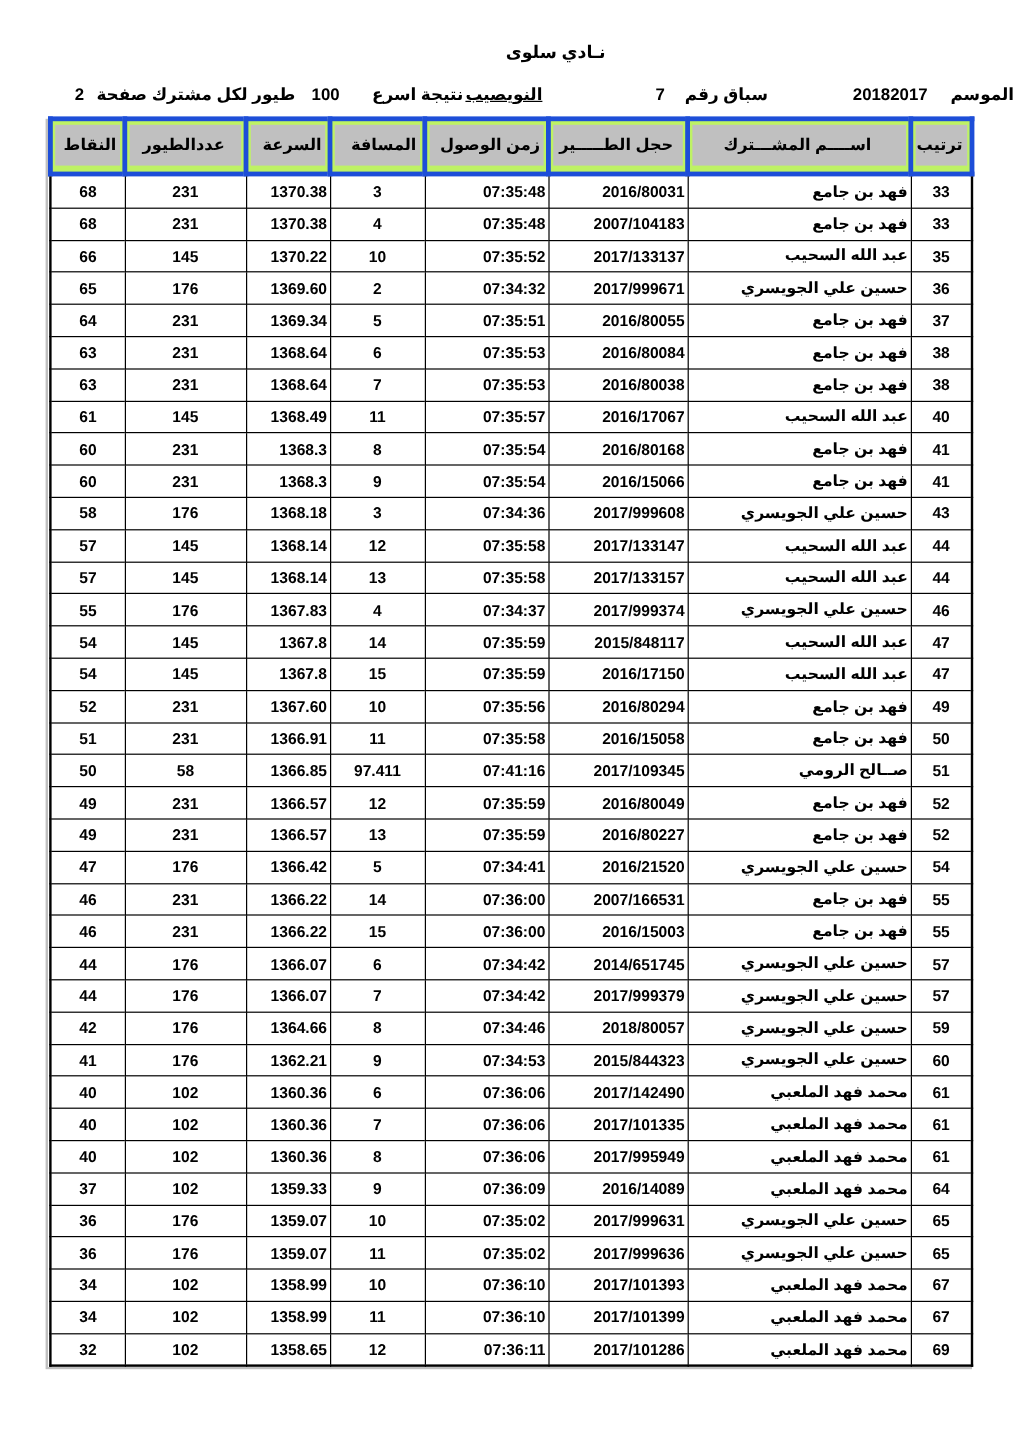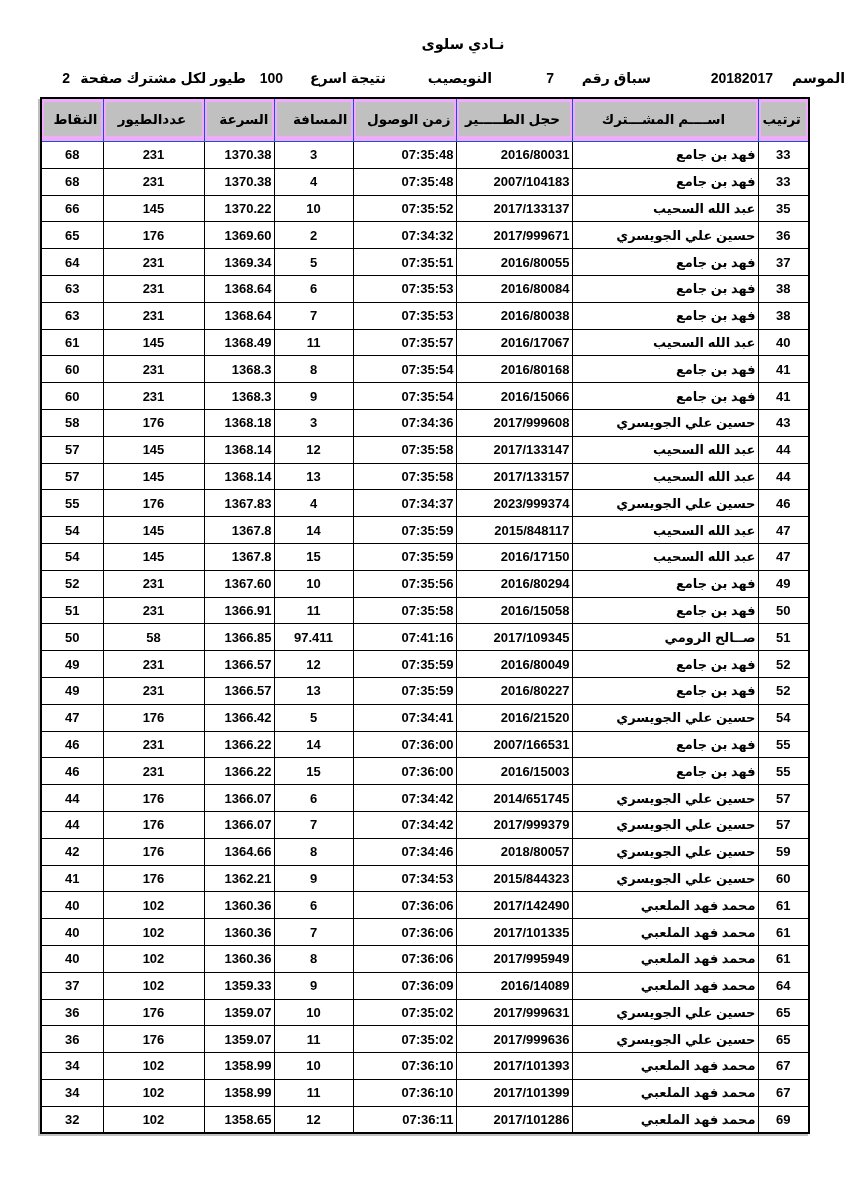--- a/index.html
+++ b/index.html
@@ -13,36 +13,36 @@
     text-align:center;font-size:14.5px;font-weight:bold;direction:rtl;
     white-space:nowrap;
   }
   .meta-line{position:absolute;top:66px;left:0;width:848px;height:26px;}
   .meta-line span{
     position:absolute;top:0;line-height:24px;font-weight:bold;direction:rtl;
     white-space:nowrap;font-size:14px;
   }
   .m-season-label{right:3px;font-size:15px;margin-left:32px;}
   .m-season-value{right:75px;font-size:18px;}
-  .m-race-label{right:197px;font-size:15px;}
+  .m-race-label{right:208px;font-size:15px;}
   .m-race-value{right:294px;font-size:15px;}
-  .m-location{right:356px;font-size:15px;}
+  .m-location{right:396px;font-size:15px;text-decoration:underline;}
   .m-result-label{right:462px;}
   .m-result-value{right:565px;font-size:15px;}
   .m-per-label{right:602px;}
   .m-page-value{right:778px;font-size:15px;}
 
   table.results{
     position:absolute;top:97px;left:40px;width:768px;
     border-collapse:collapse;direction:rtl;table-layout:fixed;
     border:2px solid #000;
     box-shadow:-2px 2px 0 rgba(140,140,140,.55);
   }
   table.results th{
-    border:1px solid #1d4ed8;padding:0;background:#f0abfc;height:42px;
+    border:4px solid #1d4ed8;padding:0;background:#bef264;height:42px;
     vertical-align:middle;
   }
   table.results th .hfill{
     background:#c0c0c0;height:34px;margin:1px 2px 4px 2px;
     display:flex;align-items:center;justify-content:flex-start;
     font-size:13.5px;font-weight:bold;white-space:nowrap;
     padding-right:3px;overflow:hidden;
   }
   table.results td{
     border:1px solid #000;height:25.8px;padding:0 2px;
@@ -241,21 +241,21 @@
         <td class="c-ring">2017/133157</td>
         <td class="c-time">07:35:58</td>
         <td class="c-dist">13</td>
         <td class="c-speed">1368.14</td>
         <td class="c-birds">145</td>
         <td class="c-points">57</td>
       </tr>
       <tr>
         <td class="c-rank">46</td>
         <td class="c-name">حسين علي الجويسري</td>
-        <td class="c-ring">2023/999374</td>
+        <td class="c-ring">2017/999374</td>
         <td class="c-time">07:34:37</td>
         <td class="c-dist">4</td>
         <td class="c-speed">1367.83</td>
         <td class="c-birds">176</td>
         <td class="c-points">55</td>
       </tr>
       <tr>
         <td class="c-rank">47</td>
         <td class="c-name">عبد الله السحيب</td>
         <td class="c-ring">2015/848117</td>

